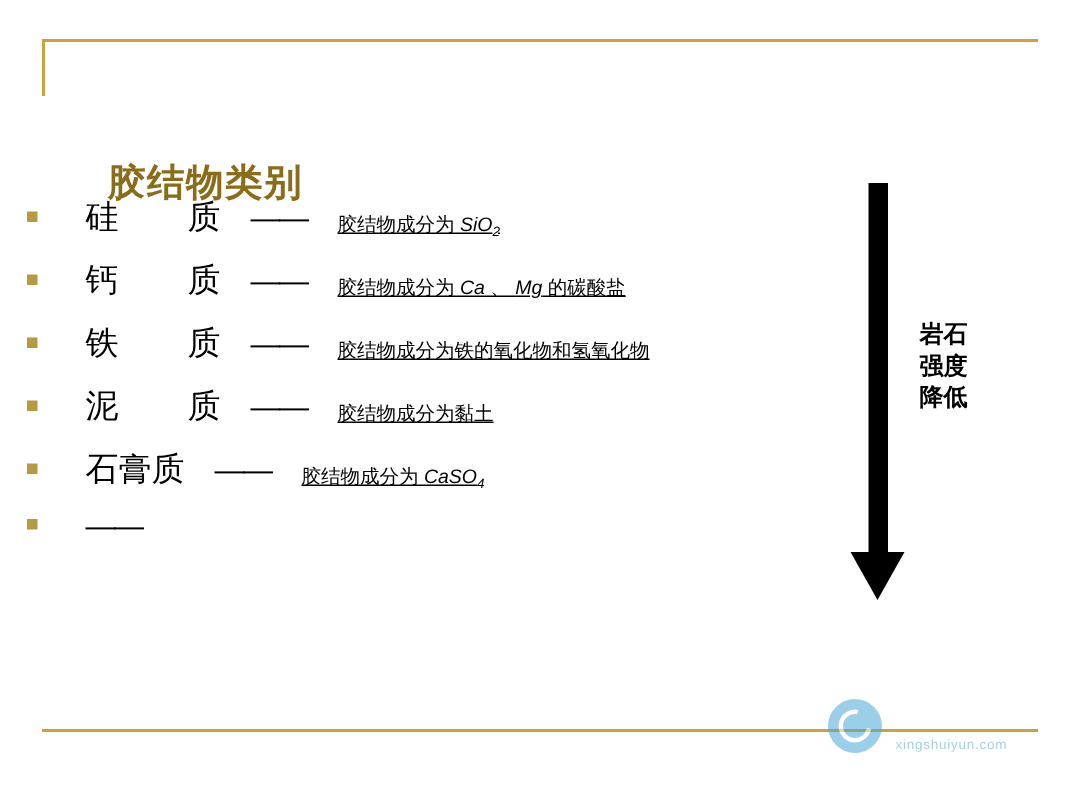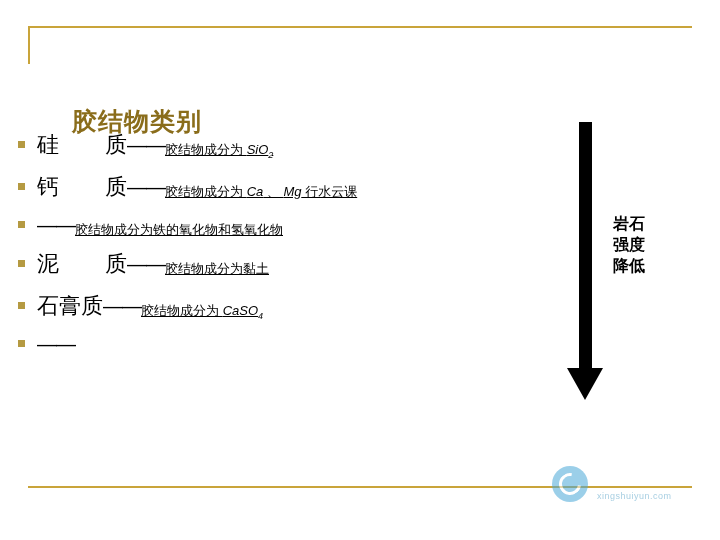--- a/index.html
+++ b/index.html
@@ -64,20 +64,21 @@
     position: absolute;
     left: 18px;
     top: 130px;
     width: 560px;
   }
   .bullet-row {
     display: flex;
     align-items: baseline;
     margin-bottom: 12px;
     white-space: nowrap;
+    gap: 20px;
   }
   .bullet-marker {
     display: inline-block;
     width: 7px;
     height: 7px;
     background: #b59a42;
     margin-right: 12px;
     flex: 0 0 auto;
     position: relative;
     top: -4px;
@@ -215,25 +216,26 @@
       <span class="bullet-marker"></span>
       <span class="term"><span>硅</span><span class="sp"></span><span>质</span></span>
         <span class="dash">——</span>
         <span class="desc">胶结物成分为 <i>SiO<sub>2</sub></i></span>
     </div>
 
     <div class="bullet-row">
       <span class="bullet-marker"></span>
       <span class="term"><span>钙</span><span class="sp"></span><span>质</span></span>
         <span class="dash">——</span>
-        <span class="desc"><span>胶结物成分为 </span><i>Ca</i><span> 、 </span><i>Mg</i><span> 行水云课</span></span>
-    </div>
-
-    <div class="bullet-row">
-      <span class="bullet-marker"></span>
+        <span class="desc"><span>胶结物成分为 </span><i>Ca</i><span> 、 </span><i>Mg</i><span> 的碳酸盐</span></span>
+    </div>
+
+    <div class="bullet-row">
+      <span class="bullet-marker"></span>
+      <span class="term"><span>铁</span><span class="sp"></span><span>质</span></span>
         <span class="dash">——</span>
         <span class="desc">胶结物成分为铁的氧化物和氢氧化物</span>
     </div>
 
     <div class="bullet-row">
       <span class="bullet-marker"></span>
       <span class="term"><span>泥</span><span class="sp"></span><span>质</span></span>
         <span class="dash">——</span>
         <span class="desc">胶结物成分为黏土</span>
     </div>

